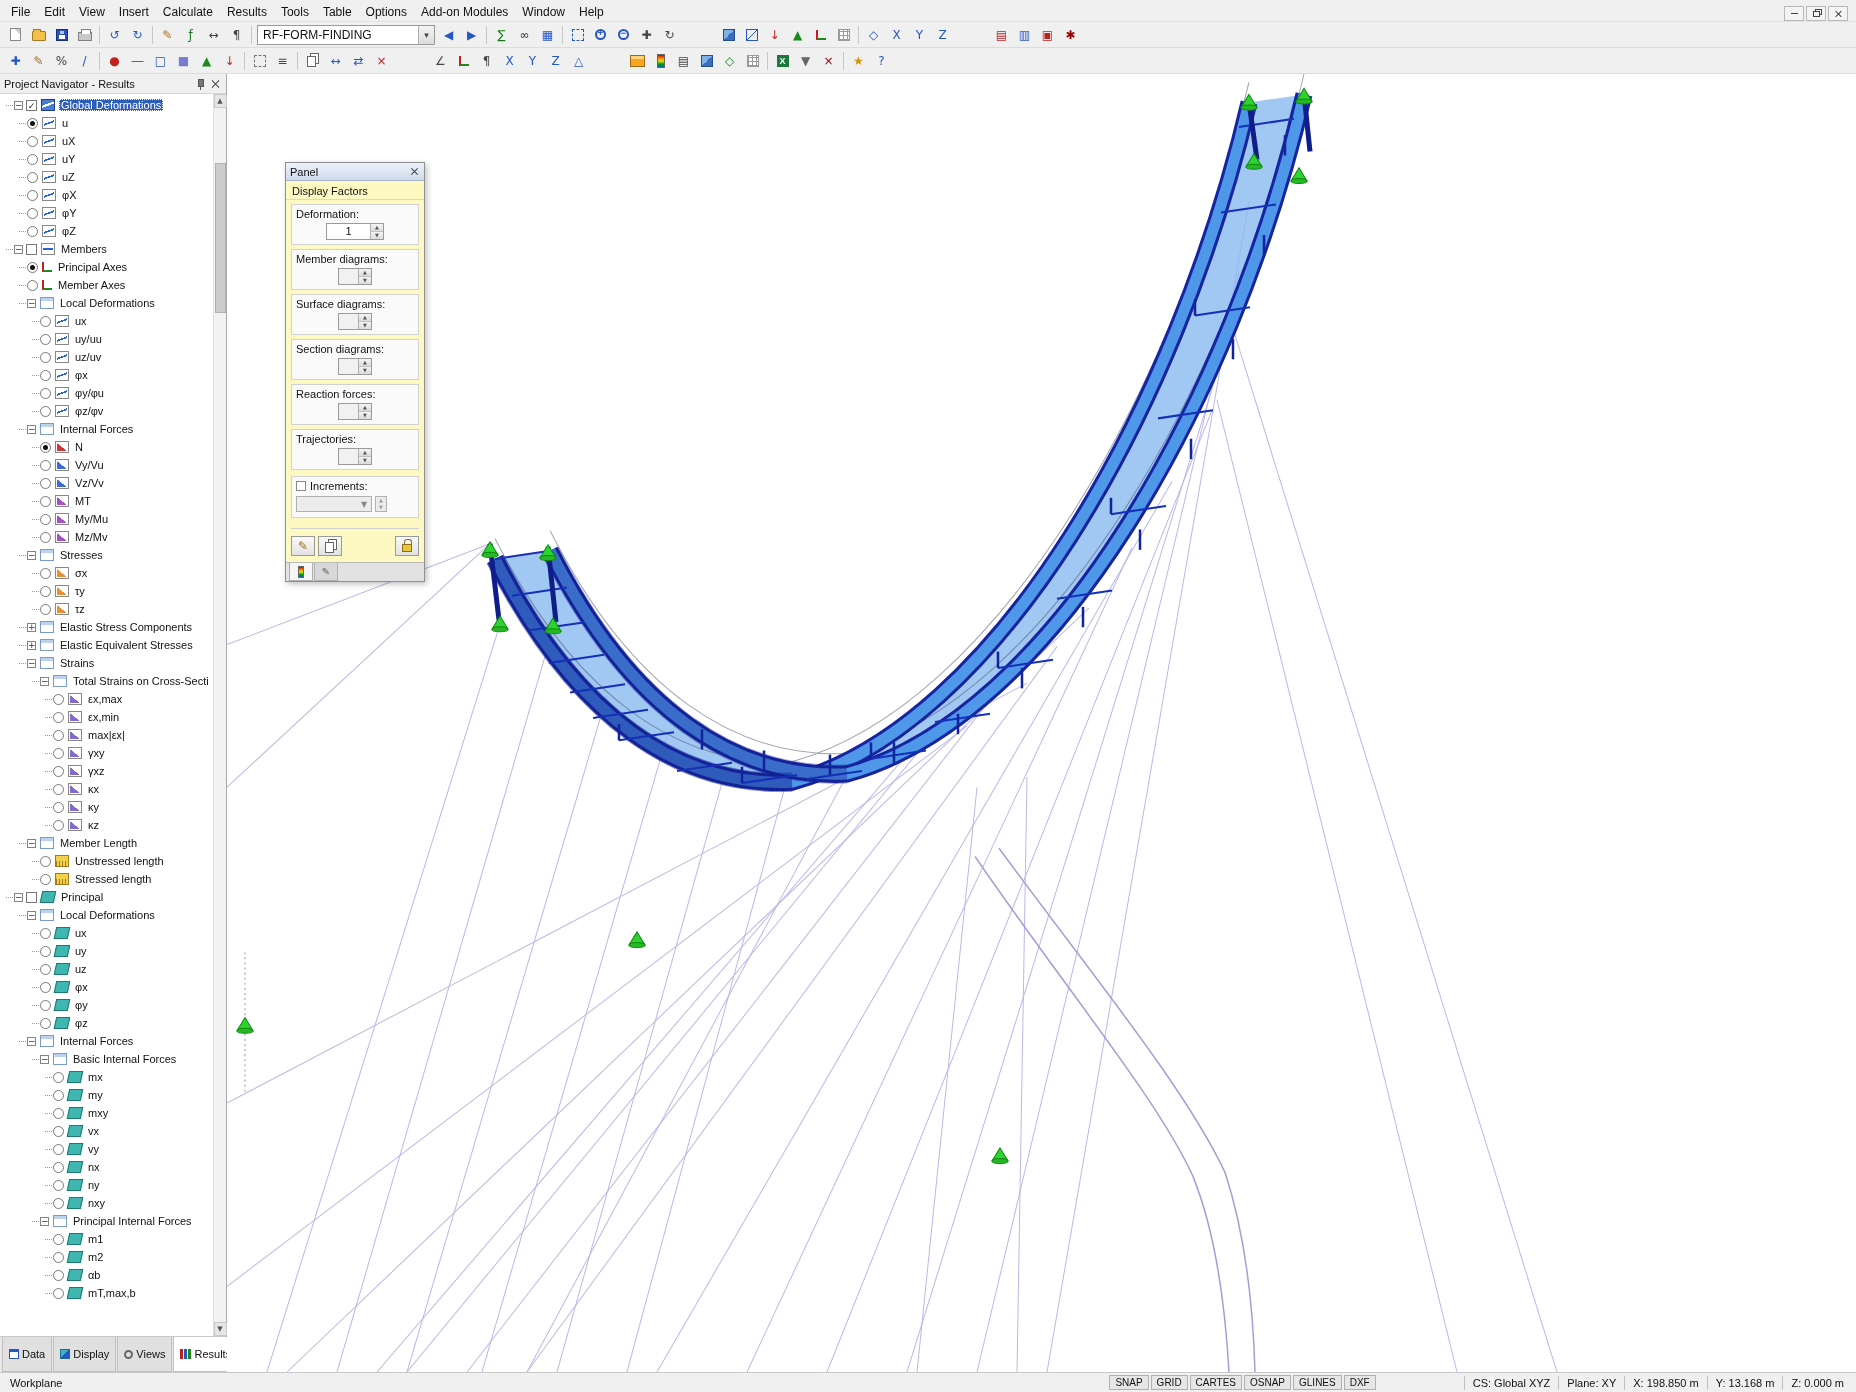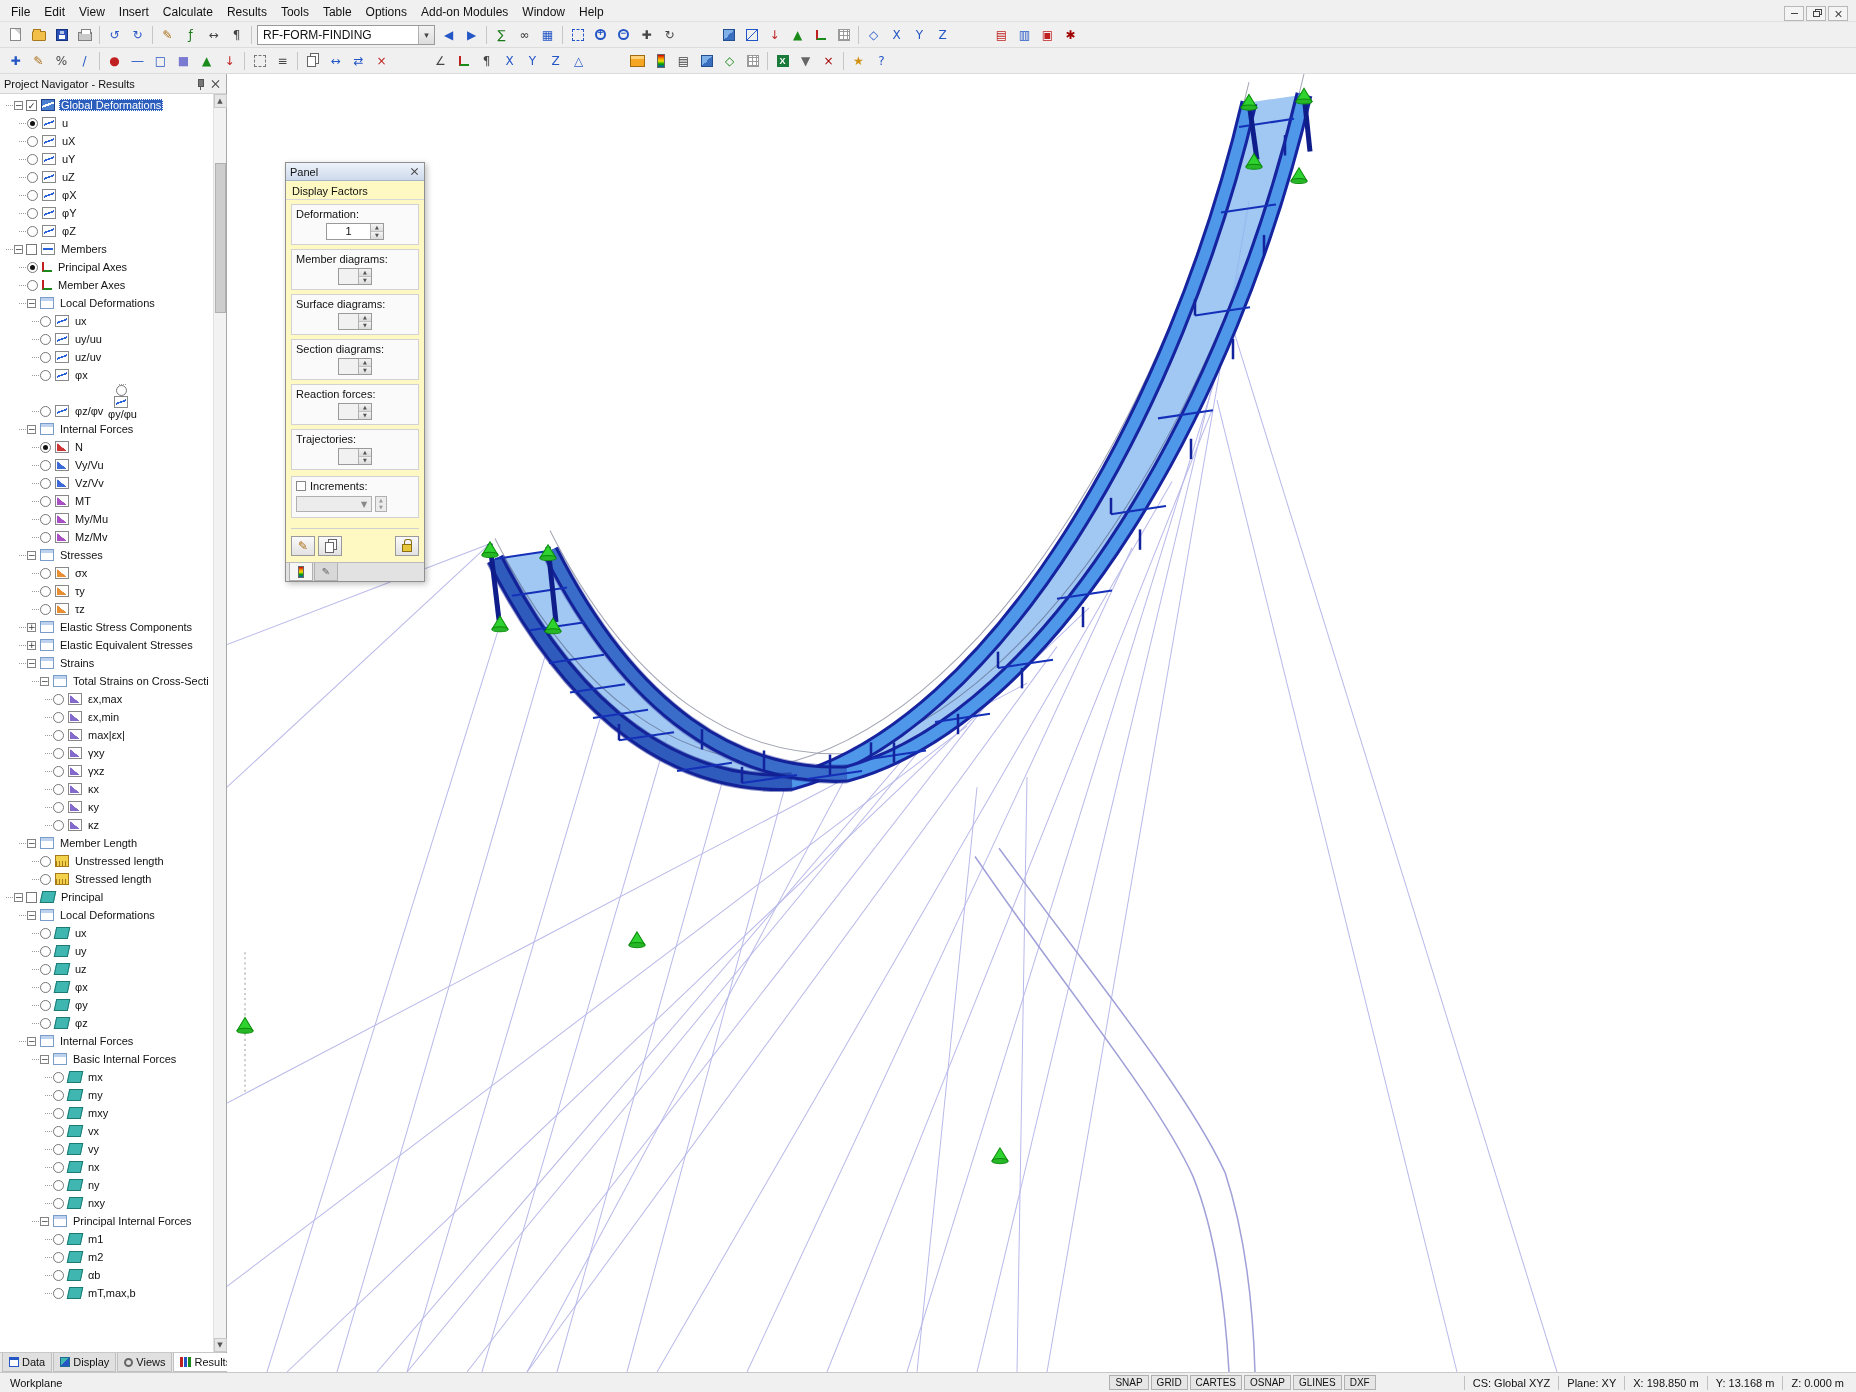--- a/index.html
+++ b/index.html
@@ -108,21 +108,21 @@
   .ti-strain::after{content:"";position:absolute;inset:1px;background:linear-gradient(to top right,rgba(120,90,200,.9) 48%,transparent 50%);}
   .ti-length{background:#f2d24a;border:1px solid #a8781c;background-image:repeating-linear-gradient(90deg,#a8781c 0 1px,transparent 1px 3px);background-size:100% 50%;background-position:bottom;background-repeat:no-repeat;}
   .ti-surfaces,.ti-surf{background:#3fb6b0;border:1px solid #1c7a74;transform:skewX(-12deg);}
   .tlabel{padding:0 2px;}
   .tlabel.hl{background:#2b5dbc;color:#fff;outline:1px dotted #fff;outline-offset:-1px;}
 
   .vscroll{width:13px;flex:none;background:#f2f2f2;border-left:1px solid #e0e0e0;display:flex;flex-direction:column;align-items:center;}
   .sarr{width:13px;height:14px;background:#e6e6e6;border:1px solid #c8c8c8;color:#555;font-size:7px;display:flex;align-items:center;justify-content:center;font-family:"DejaVu Sans",sans-serif;}
   .sarr.down{margin-top:auto;}
   .sthumb{width:11px;height:150px;margin-top:55px;background:#cdcdcd;border:1px solid #b0b0b0;}
-  .nav-tabs{height:20px;flex:none;display:flex;align-items:stretch;background:#e8e8e8;border-top:1px solid #c8c8c8;padding-left:2px;}
+  .nav-tabs{height:36px;flex:none;display:flex;align-items:stretch;background:#e8e8e8;border-top:1px solid #c8c8c8;padding-left:2px;}
   .ntab{display:flex;align-items:center;gap:3px;padding:0 6px;font-size:11px;border:1px solid #c0c0c0;border-top:none;background:#e0e0e0;margin-right:1px;}
   .ntab.active{background:#fff;}
   .nticon{display:inline-block;}
   .k-tabdata{width:10px;height:10px;border:1px solid #2456c6;background:#fff;box-shadow:inset 0 2px 0 #2456c6;}
   .k-tabdisplay{width:10px;height:10px;background:linear-gradient(135deg,#3fb6b0 50%,#2456c6 50%);border:1px solid #1c6a90;}
   .k-tabviews{width:9px;height:9px;border:2px solid #666;border-radius:50%;}
   .k-tabresults{width:11px;height:10px;background:linear-gradient(90deg,#c02020 0 3px,transparent 3px 4px,#2456c6 4px 7px,transparent 7px 8px,#1a8a1a 8px 11px);}
 
   
   .viewport{flex:1;position:relative;background:#fff;min-width:0;overflow:hidden;}
@@ -534,21 +534,21 @@
               <span class="rad"></span>
               <span class="ti ti-deform"></span>
               <span class="tlabel">uz/uv</span>
             </div>
             <div class="trow" style="padding-left: 30px;">
               <span class="elbow"></span>
               <span class="rad"></span>
               <span class="ti ti-deform"></span>
               <span class="tlabel">φx</span>
             </div>
-            <div class="trow" style="padding-left: 30px; flex-direction: column;">
+            <div class="trow" style="padding-left: 30px;">
               <span class="elbow"></span>
               <span class="rad"></span>
               <span class="ti ti-deform"></span>
               <span class="tlabel">φy/φu</span>
             </div>
             <div class="trow" style="padding-left: 30px;">
               <span class="elbow"></span>
               <span class="rad"></span>
               <span class="ti ti-deform"></span>
               <span class="tlabel">φz/φv</span>

